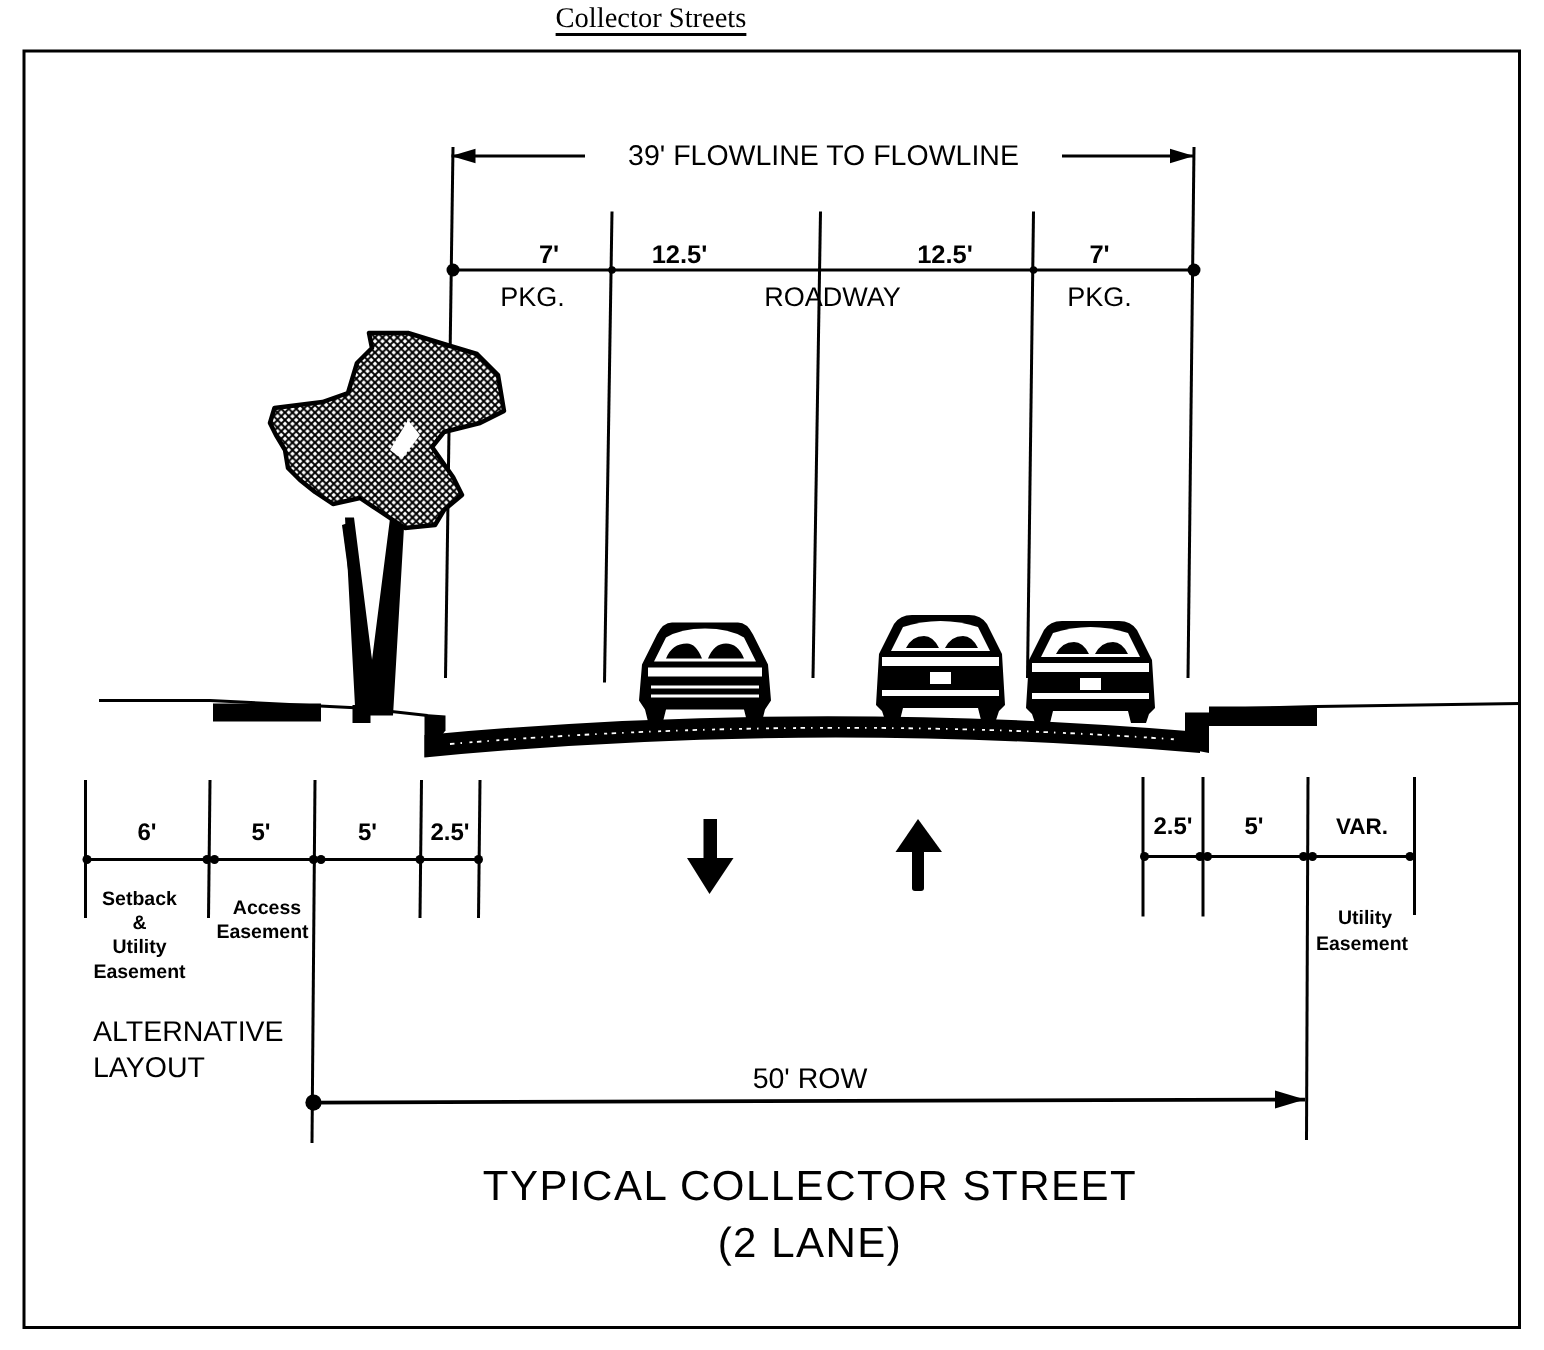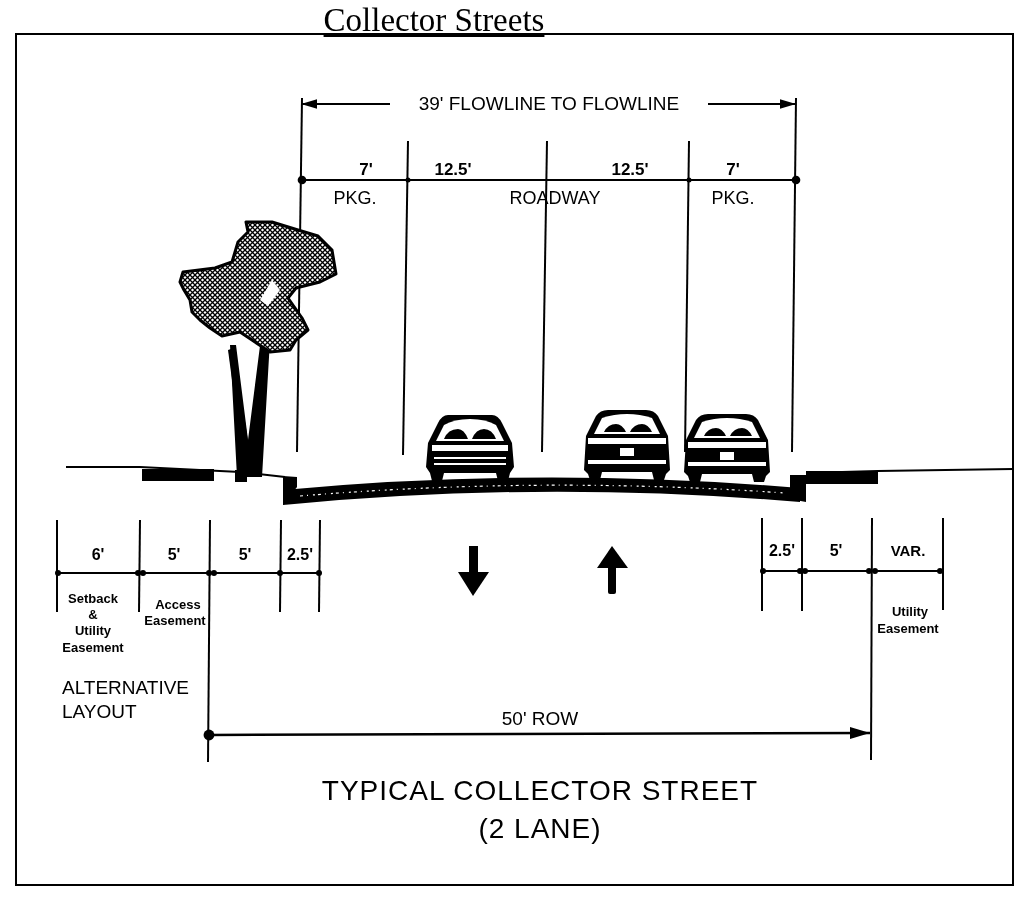--- a/index.html
+++ b/index.html
@@ -1,19 +1,19 @@
 <!DOCTYPE html>
 <html><head>
 <meta charset="utf-8">
 <style>
   html, body { margin: 0; padding: 0; background: #ffffff; }
   body { width: 1029px; height: 900px; position: relative; overflow: hidden; font-family: "Liberation Sans", sans-serif; color: #000; }
   .page-title {
     position: absolute; left: 0; top: 2px; width: 868px; text-align: center;
-    font-family: "Liberation Serif", serif; font-size: 33px; text-decoration: underline;
+    font-family: "Liberation Serif", serif; font-size: 19px; text-decoration: underline;
     text-decoration-thickness: 1.5px; text-underline-offset: 4px;
   }
   svg.diagram { position: absolute; left: 0; top: 0; }
   svg text { font-family: "Liberation Sans", sans-serif; fill: #000; }
   .t-dim { font-size: 17px; font-weight: bold; }
   .t-lbl { font-size: 18px; }
   .t-sm { font-size: 13px; font-weight: bold; }
   .t-big { font-size: 28px; letter-spacing: 1px; }
   .t-alt { font-size: 19px; }
 </style>

